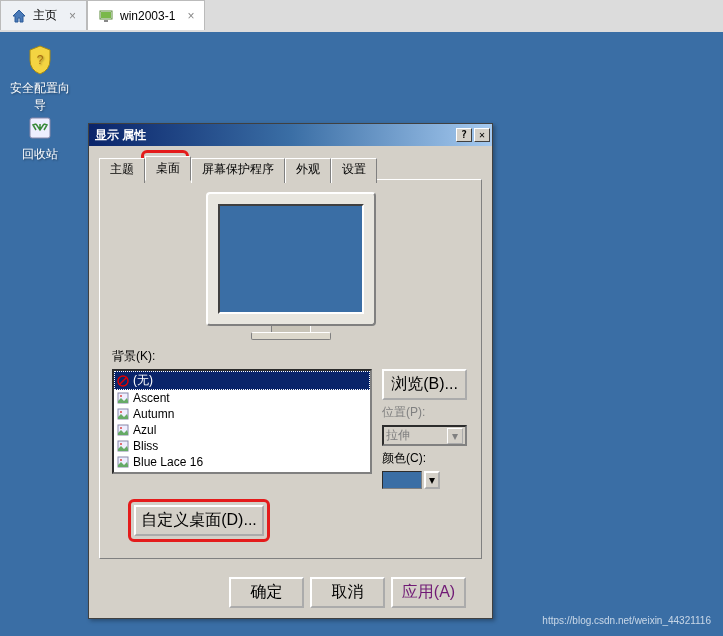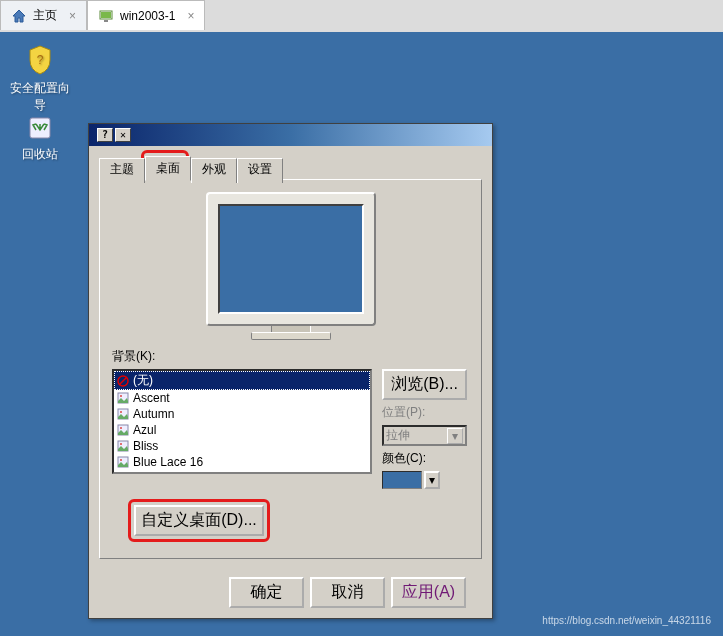--- a/index.html
+++ b/index.html
@@ -110,28 +110,30 @@
     <svg viewBox="0 0 32 32">
         <rect x="6" y="8" width="20" height="20" rx="2" fill="#eef" stroke="#88a"></rect>
         <path d="M12 14 l4 6 l4 -6 M16 20 l0 -6 M12 20 l-3 -5 l3 -1 M20 20 l3 -5 l-3 -1" stroke="#3a8a3a" fill="none" stroke-width="1.5"></path>
       </svg>
   </span>
   <span>回收站</span>
 </div>
 
 <div class="dialog">
   <div class="titlebar">
+    <span class="title">显示 属性</span>
     <div class="winbtn">?</div>
     <div class="winbtn">✕</div>
   </div>
   <div class="dlg-body">
     <div class="dialog-tabs-wrap" style="position:relative;">
       <div class="dlg-tabs">
         <div class="dlg-tab"><span>主题</span></div>
         <div class="dlg-tab active"><span>桌面</span></div>
+        <div class="dlg-tab"><span>屏幕保护程序</span></div>
         <div class="dlg-tab"><span>外观</span></div>
         <div class="dlg-tab"><span>设置</span></div>
       </div>
       <div class="highlight-tab" style="left:42px; top:-4px; width:48px; height:26px;"></div>
     </div>
     <div class="dlg-panel">
 
       <div class="monitor-wrap">
         <div class="monitor">
           <div class="monitor-bezel">

